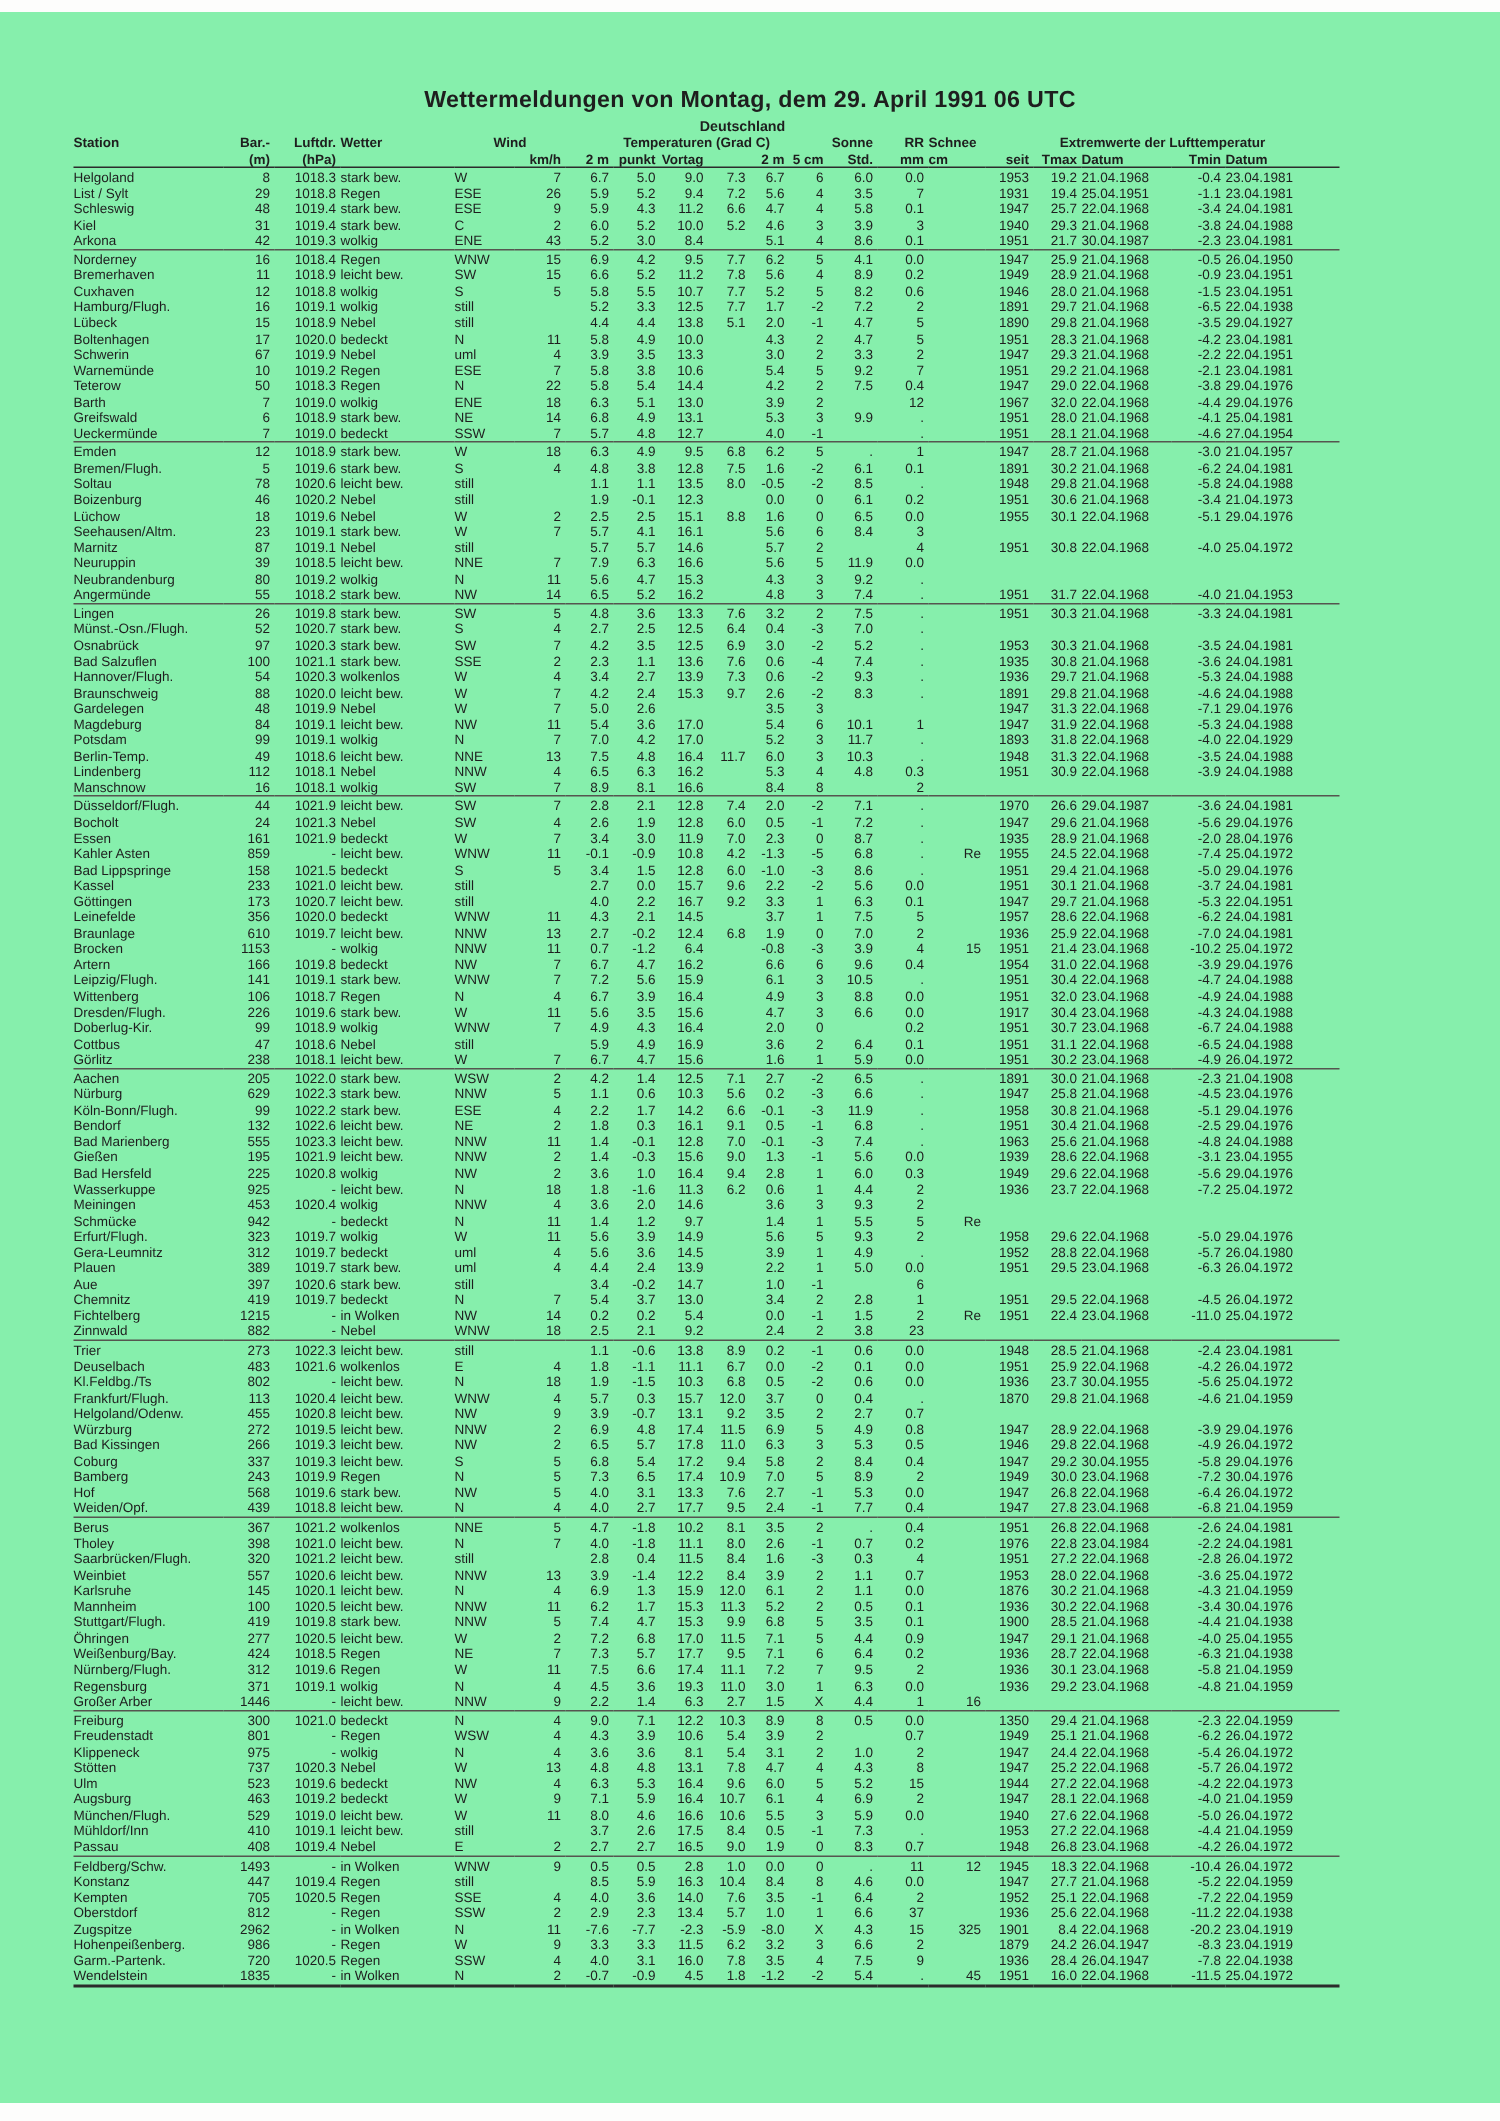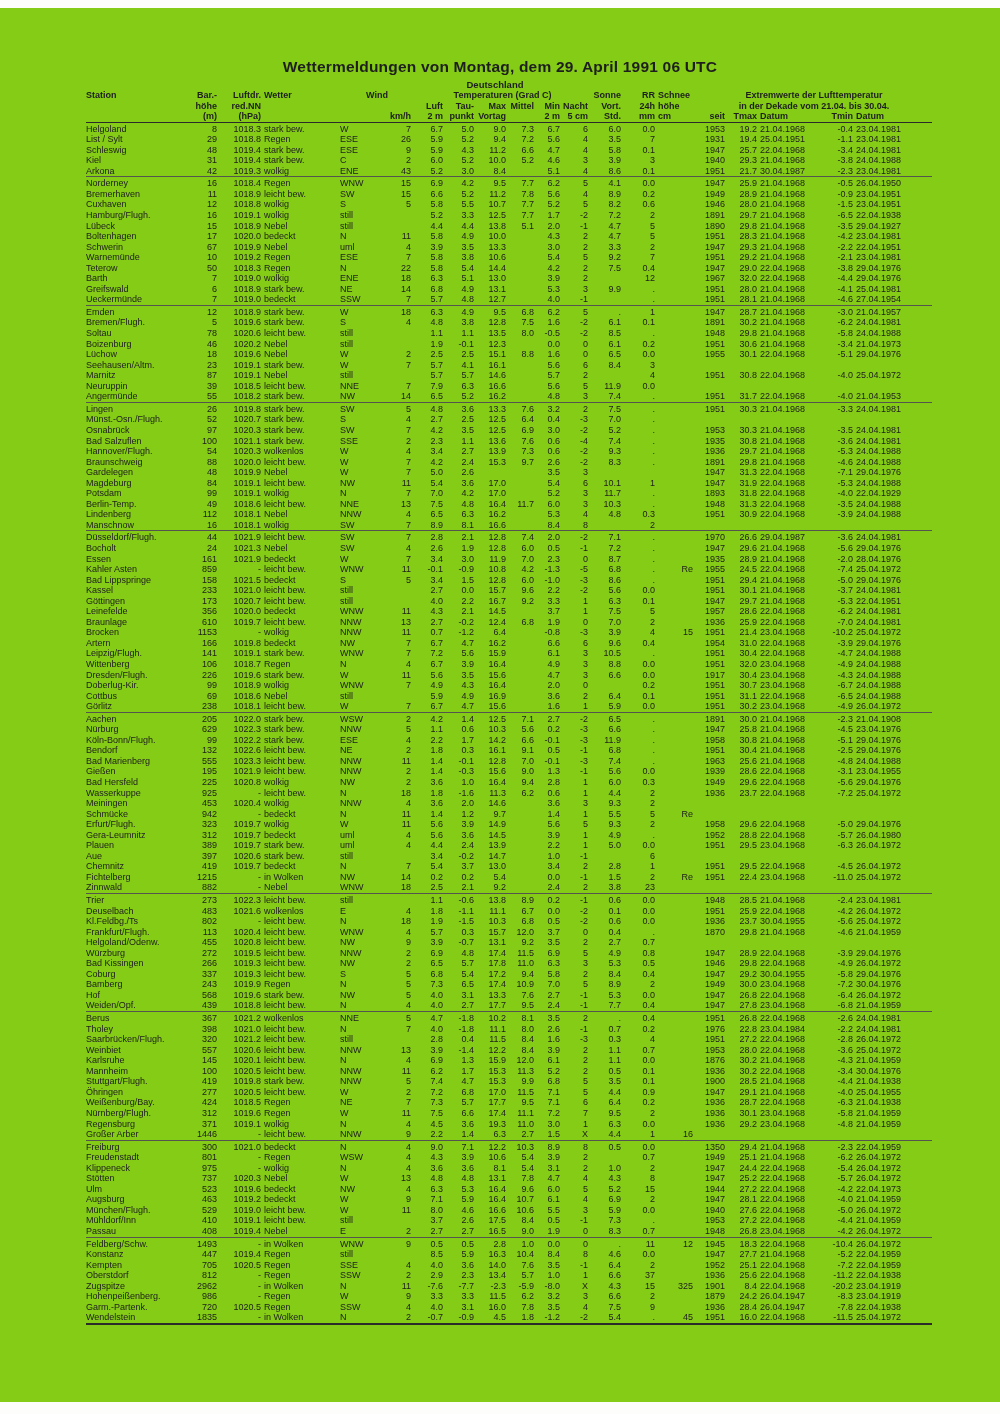--- a/index.html
+++ b/index.html
@@ -1,19 +1,19 @@
 <!DOCTYPE html>
 <html><head>
 <meta charset="utf-8">
 <style>
   html,body{margin:0;padding:0;background:#ffffff;}
   .page{
     position:relative;
     width:1000px;height:1414px;
-    background:#84cc16;
+    background:#86efac;
     font-family:"Liberation Sans", sans-serif;
     color:#1e1e1e;
     overflow:hidden;
   }
   .edge-top{position:absolute;top:0;left:0;width:100%;height:8px;background:#fdfdfc;}
   .edge-bottom{position:absolute;bottom:0;left:0;width:100%;height:12px;background:#fdfdfc;}
   .title{
     text-align:center;
     padding-top:58px;
     font-size:15.5px;
@@ -23,21 +23,21 @@
   .subtitle{
     text-align:center;
     font-size:9.5px;
     font-weight:bold;
     margin-top:3px;
     padding-right:10px;
   }
   table{
     border-collapse:collapse;
     table-layout:fixed;
-    margin-left:86px;
+    margin-left:49px;
     margin-top:0px;
   }
   th,td{
     font-size:9px;
     line-height:10.55px;
     padding:0;
     white-space:nowrap;
     overflow:visible;
     font-weight:normal;
     vertical-align:bottom;
@@ -89,38 +89,20 @@
           <th class="al">Wetter</th>
           <th colspan="2" class="ac">Wind</th>
           <th colspan="6" class="ac">Temperaturen (Grad C)</th>
           <th class="ar">Sonne</th>
           <th class="ar">RR</th>
           <th class="al">Schnee</th>
           <th colspan="5" class="ac">Extremwerte der Lufttemperatur</th>
         </tr>
         <tr>
           <th class="al"></th>
-          <th class="ar">höhe</th>
-          <th class="ar">red.NN</th>
-          <th class="al"></th>
-          <th class="al"></th>
-          <th class="ar"></th>
-          <th class="ar">Luft</th>
-          <th class="ar">Tau-</th>
-          <th class="ar">Max</th>
-          <th class="ar">Mittel</th>
-          <th class="ar">Min</th>
-          <th class="ar">Nacht</th>
-          <th class="ar">Vort.</th>
-          <th class="ar">24h</th>
-          <th class="al">höhe</th>
-          <th colspan="5" class="ac">in der Dekade vom 21.04. bis 30.04.</th>
-        </tr>
-        <tr>
-          <th class="al"></th>
           <th class="ar">(m)</th>
           <th class="ar">(hPa)</th>
           <th class="al"></th>
           <th class="al"></th>
           <th class="ar">km/h</th>
           <th class="ar">2 m</th>
           <th class="ar">punkt</th>
           <th class="ar">Vortag</th>
           <th class="ar"></th>
           <th class="ar">2 m</th>
@@ -684,20 +666,42 @@
           <td class="ar">11.9</td>
           <td class="ar">0.0</td>
           <td class="ar"></td>
           <td class="ar"></td>
           <td class="ar"></td>
           <td class="al"></td>
           <td class="ar"></td>
           <td class="al"></td>
         </tr>
         <tr>
+          <td class="al">Neubrandenburg</td>
+          <td class="ar">80</td>
+          <td class="ar">1019.2</td>
+          <td class="al">wolkig</td>
+          <td class="al">N</td>
+          <td class="ar">11</td>
+          <td class="ar">5.6</td>
+          <td class="ar">4.7</td>
+          <td class="ar">15.3</td>
+          <td class="ar"></td>
+          <td class="ar">4.3</td>
+          <td class="ar">3</td>
+          <td class="ar">9.2</td>
+          <td class="ar">.</td>
+          <td class="ar"></td>
+          <td class="ar"></td>
+          <td class="ar"></td>
+          <td class="al"></td>
+          <td class="ar"></td>
+          <td class="al"></td>
+        </tr>
+        <tr>
           <td class="al">Angermünde</td>
           <td class="ar">55</td>
           <td class="ar">1018.2</td>
           <td class="al">stark bew.</td>
           <td class="al">NW</td>
           <td class="ar">14</td>
           <td class="ar">6.5</td>
           <td class="ar">5.2</td>
           <td class="ar">16.2</td>
           <td class="ar"></td>
@@ -1305,21 +1309,21 @@
           <td class="ar">0.2</td>
           <td class="ar"></td>
           <td class="ar">1951</td>
           <td class="ar">30.7</td>
           <td class="al">23.04.1968</td>
           <td class="ar">-6.7</td>
           <td class="al">24.04.1988</td>
         </tr>
         <tr>
           <td class="al">Cottbus</td>
-          <td class="ar">69</td>
+          <td class="ar">47</td>
           <td class="ar">1018.6</td>
           <td class="al">Nebel</td>
           <td class="al">still</td>
           <td class="ar"></td>
           <td class="ar">5.9</td>
           <td class="ar">4.9</td>
           <td class="ar">16.9</td>
           <td class="ar"></td>
           <td class="ar">3.6</td>
           <td class="ar">2</td>

